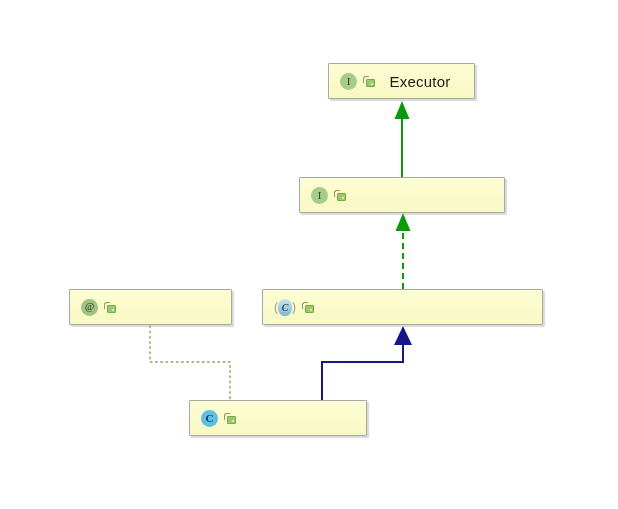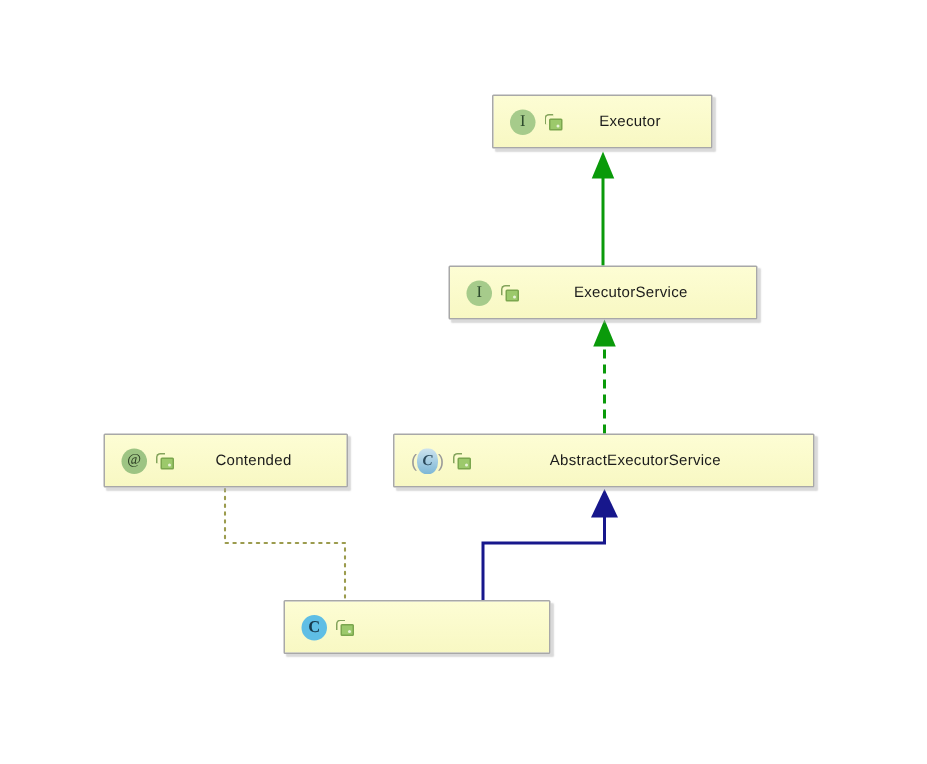--- a/index.html
+++ b/index.html
@@ -19,21 +19,21 @@
     padding:0 11px;
     background:linear-gradient(to bottom,#fdfdd4,#f8f8c3);
     border:1px solid #a8a8a8;
     border-radius:1px;
     box-shadow:2px 2px 1px rgba(170,170,170,0.45);
     height:36px;
     cursor:default;
   }
   .node .label{
     flex:1;text-align:center;
-    color:#1b1b1b;font-size:10px;letter-spacing:.2px;
+    color:#1b1b1b;font-size:15px;letter-spacing:.2px;
     white-space:nowrap;
   }
   .type-icon{
     width:17px;height:17px;border-radius:50%;
     display:flex;align-items:center;justify-content:center;
     flex:0 0 auto;
     font-family:"Liberation Serif",serif;
     font-size:11px;line-height:1;
   }
   .icon-interface{background:#a6cb8b;color:#2d4a2d;}
@@ -109,45 +109,42 @@
     <span class="label">Executor</span>
   </div>
 
   <div class="node" id="node-executor-service">
     <span class="type-icon icon-interface">I</span>
     <span class="lock">
       <span class="shackle"></span>
         <span class="body"></span>
         <span class="keyhole"></span>
     </span>
-    <span class="label">ExecutorService</span>
   </div>
 
   <div class="node" id="node-abstract-executor-service">
     <span class="abstract-wrap">
       <span class="paren">(</span>
         <span class="icon-abstract">C</span>
         <span class="paren">)</span>
     </span>
     <span class="lock">
       <span class="shackle"></span>
         <span class="body"></span>
         <span class="keyhole"></span>
     </span>
-    <span class="label">AbstractExecutorService</span>
   </div>
 
   <div class="node" id="node-contended">
     <span class="type-icon icon-annotation">@</span>
     <span class="lock">
       <span class="shackle"></span>
         <span class="body"></span>
         <span class="keyhole"></span>
     </span>
-    <span class="label">Contended</span>
   </div>
 
   <div class="node" id="node-fork-join-pool">
     <span class="type-icon icon-class">C</span>
     <span class="lock">
       <span class="shackle"></span>
         <span class="body"></span>
         <span class="keyhole"></span>
     </span>
   </div>

